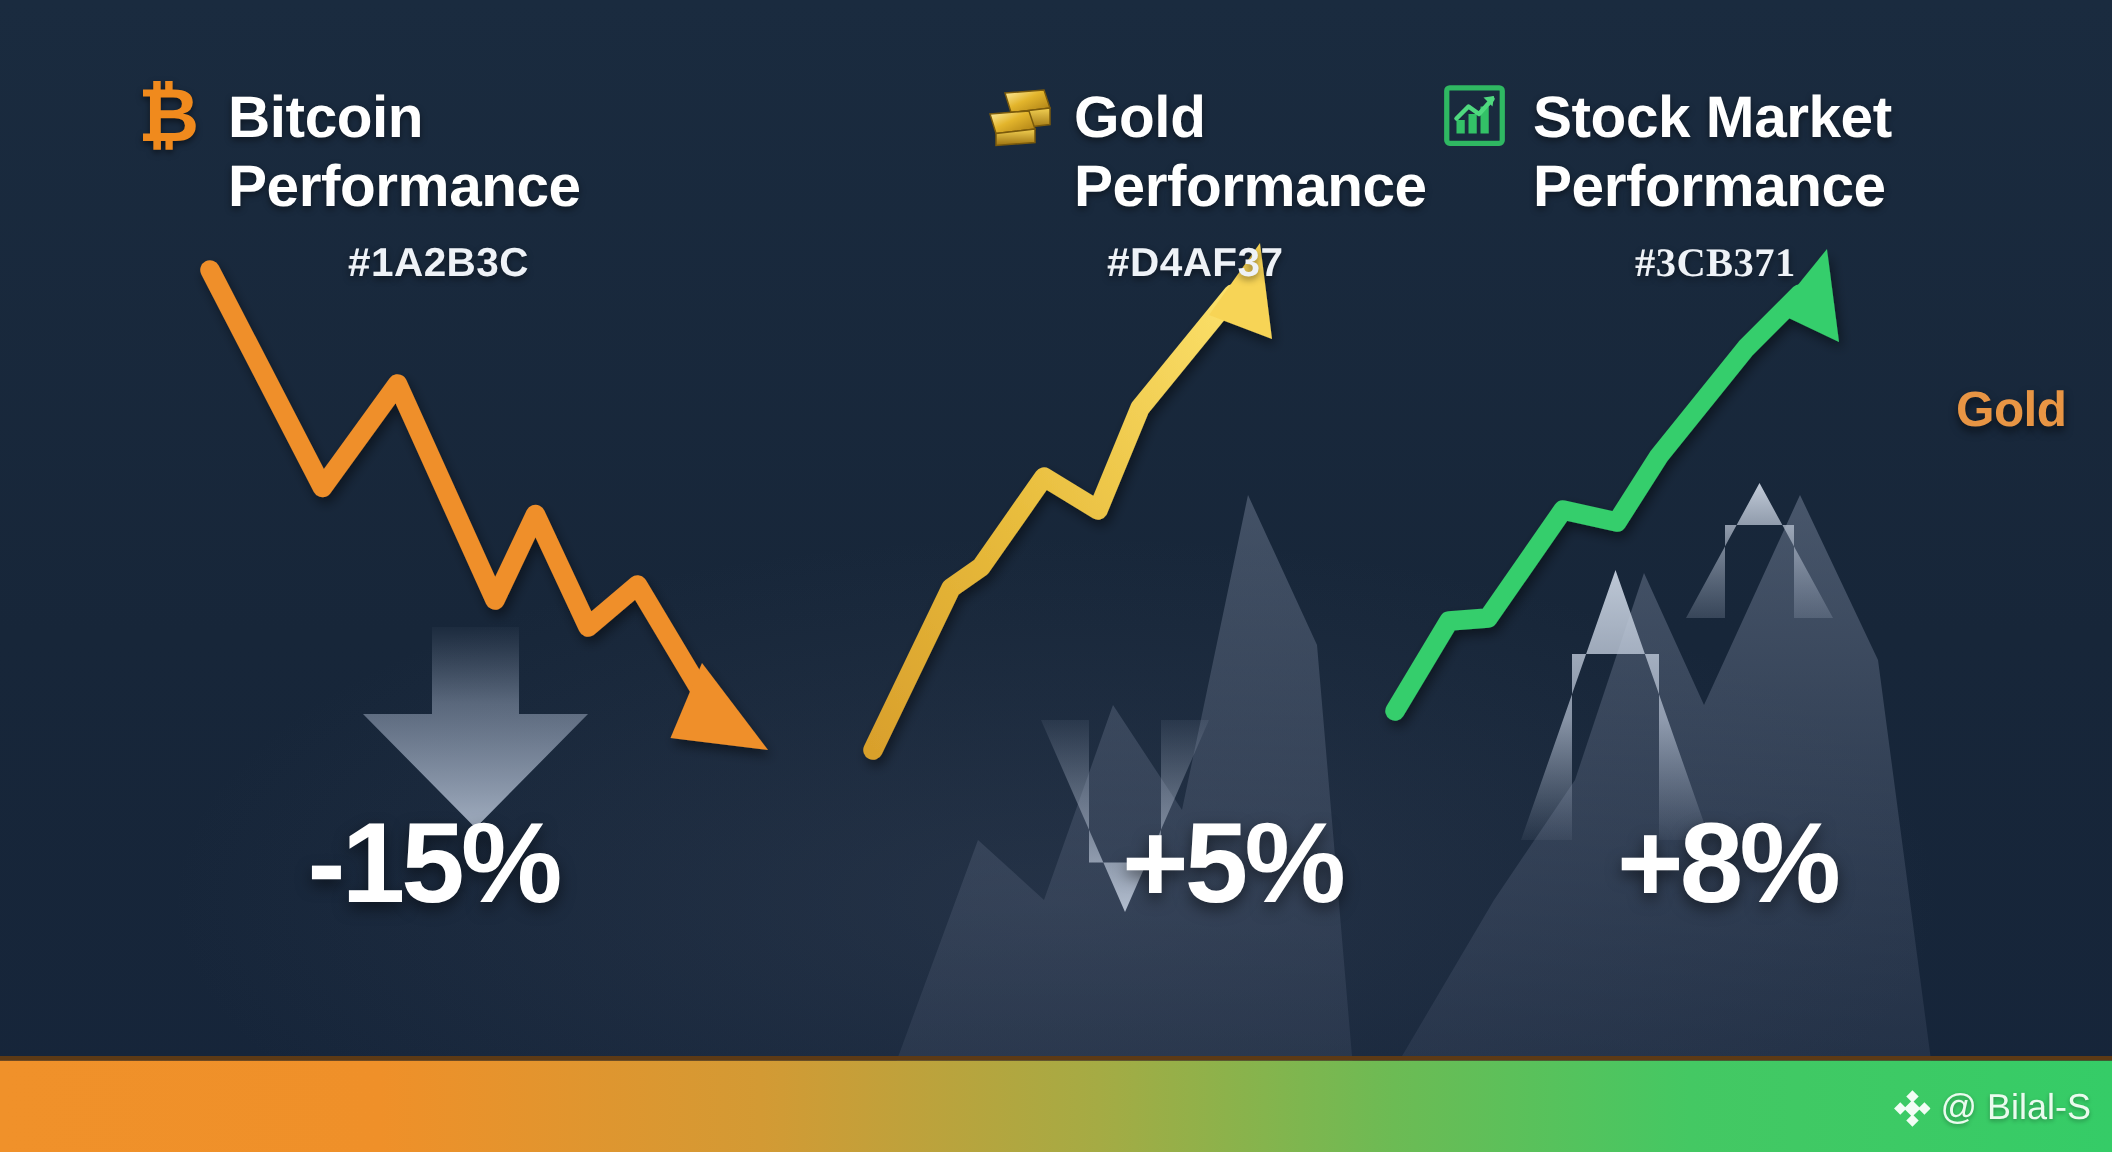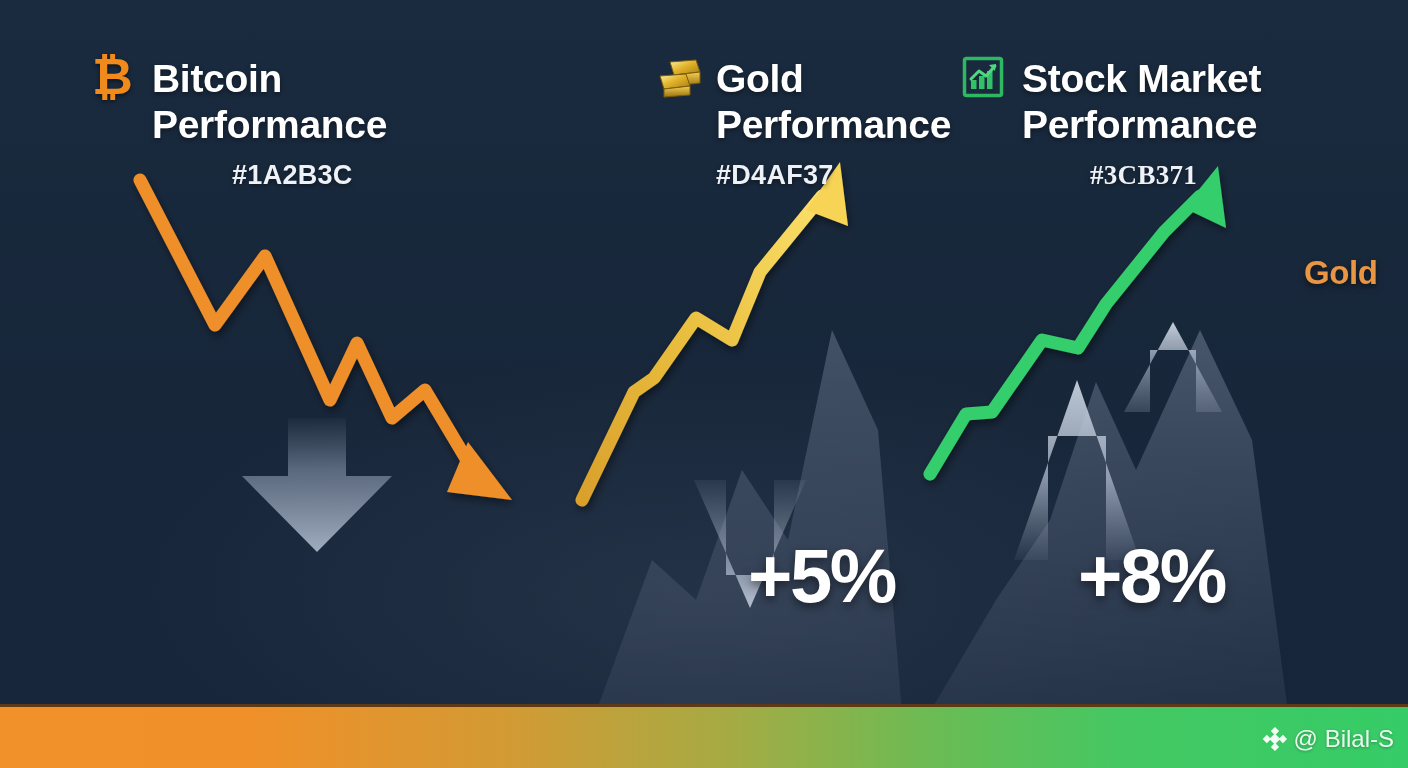--- a/index.html
+++ b/index.html
@@ -45,21 +45,21 @@
   }
 
   
   .hexcode {
     position: absolute;
     font-size: 27px; font-weight: bold; color: #eef2f7;
     letter-spacing: 0.3px;
     text-shadow: 0 2px 5px rgba(0,0,0,0.45);
   }
   #hex-bitcoin { left: 198px;  top: 160px; margin-left: 34px; }
-  #hex-gold    { left: 716px;  top: 160px; }
+  #hex-gold    { left: 738px;  top: 160px; }
   #hex-stock   { left: 1090px; top: 160px; font-family: Liberation Serif, serif; }
 
   
   .chart-label {
     position: absolute; font-size: 33px; font-weight: bold;
     letter-spacing: -0.4px;
     text-shadow: 0 3px 6px rgba(0,0,0,0.55);
   }
   #label-gold  { left: 748px;  top: 254px; color: #e89544; }
 
@@ -124,20 +124,21 @@
 
     <div class="hdr" id="hdr-bitcoin">
       <span class="hdr-icon">
         <span class="btc-glyph">₿</span>
       </span>
       <span class="hdr-title">Bitcoin
 Performance</span>
     </div>
 
     <div class="hexcode" id="hex-bitcoin">#1A2B3C</div>
+    <div class="bigpct" id="pct-bitcoin">-15%</div>
   </div>
 
   <div class="panel" id="panel-gold">
     <svg class="chart-svg" viewBox="0 0 392 712">
       <defs>
         <linearGradient id="goldLine" x1="0" y1="1" x2="1" y2="0">
           <stop offset="0%" stop-color="#d9a02c"></stop>
           <stop offset="45%" stop-color="#e8bc3c"></stop>
           <stop offset="100%" stop-color="#fbe06a"></stop>
         </linearGradient>

